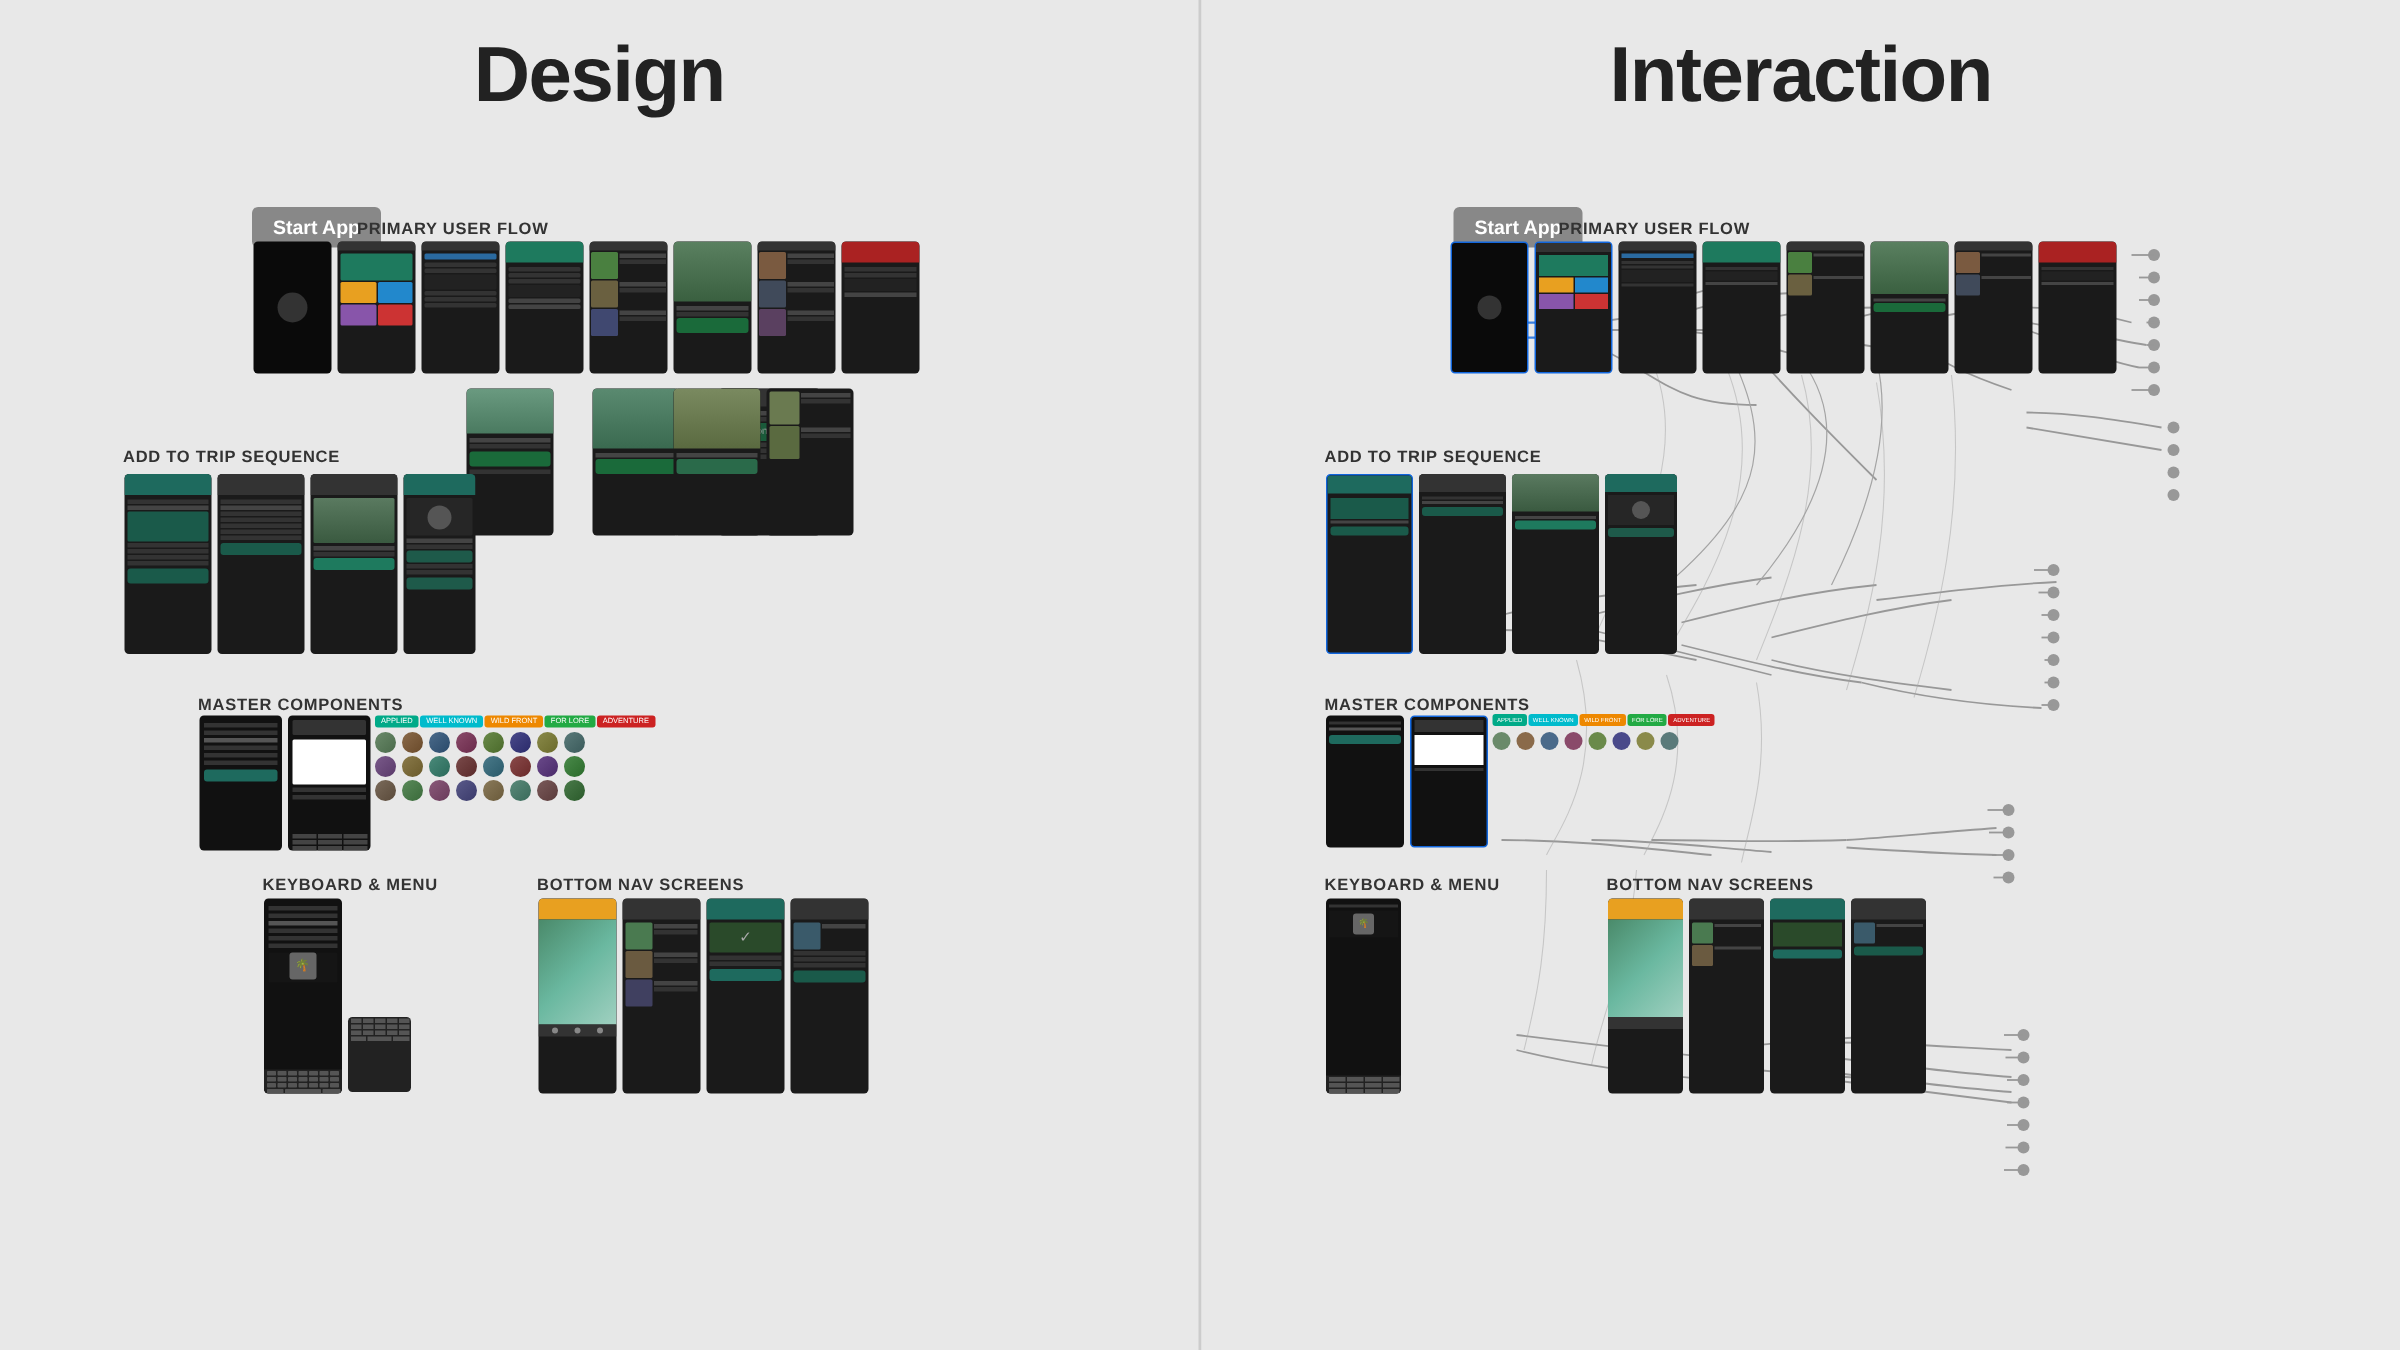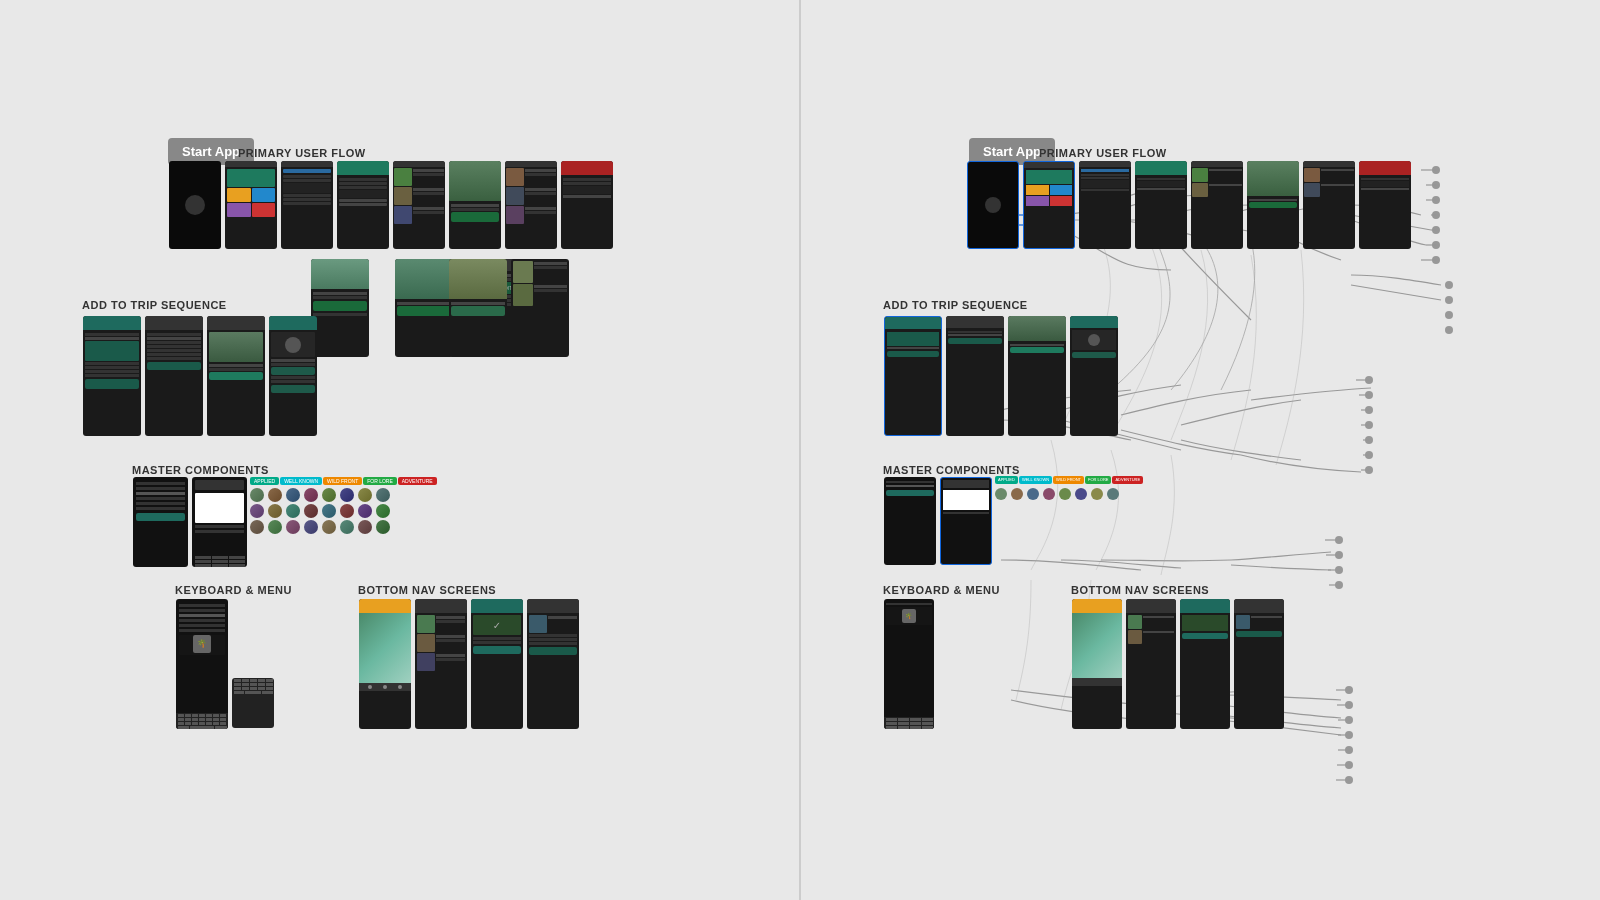--- a/index.html
+++ b/index.html
@@ -102,20 +102,21 @@
     
     .map-screen {
       background: linear-gradient(135deg, #4a8a6a 0%, #6ab8a0 50%, #a0d0c0 100%);
     }
 
   </style>
 </head>
 <body>
 
 <div class="panel design-panel">
+  <h1 class="panel-title">Design</h1>
 
   <button class="start-app-btn" style="top: 138px; left: 168px;">Start App</button>
 
   <div style="position:absolute; top:143px; left:238px;">
     <span class="section-label">PRIMARY USER FLOW</span>
   </div>
 
   <div style="position:absolute; top:160px; left:168px; display:flex; gap:2px;">
 
     <div class="screen-mock" style="background:#0a0a0a;">
@@ -586,20 +587,21 @@
         <div style="height:8px;background:#1a5a4a;margin:2px 0;border-radius:2px;"></div>
       </div>
     </div>
   </div>
 
 </div>
 
 <div class="divider"></div>
 
 <div class="panel interaction-panel" style="position:relative;overflow:hidden;">
+  <h1 class="panel-title">Interaction</h1>
 
   <button class="start-app-btn" style="top: 138px; left: 168px;">Start App</button>
 
   <div style="position:absolute; top:143px; left:238px;">
     <span class="section-label">PRIMARY USER FLOW</span>
   </div>
 
   <svg class="connections-overlay" style="position:absolute;top:0;left:0;width:100%;height:100%;pointer-events:none;">
 
     <g stroke="#777" stroke-width="1.2" fill="none" opacity="0.7">

